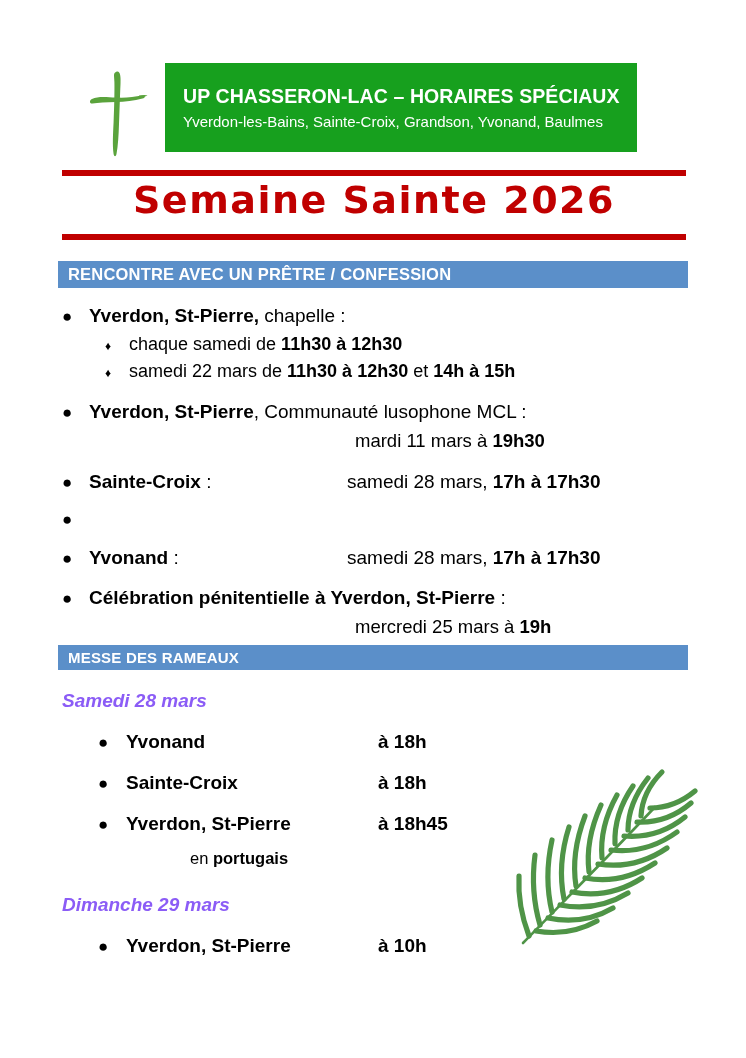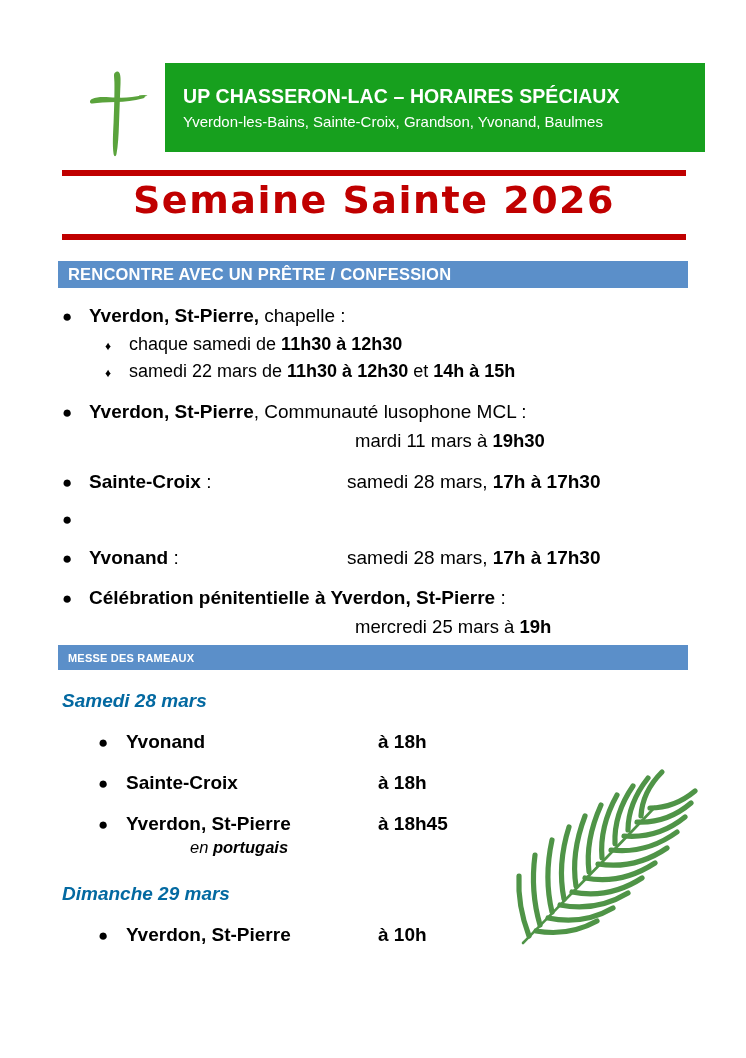--- a/index.html
+++ b/index.html
@@ -14,21 +14,21 @@
     font-family: "Liberation Sans", sans-serif;
     color: #000000;
     overflow: hidden;
   }
 
   
   #header-band {
     position: absolute;
     left: 165px;
     top: 63px;
-    width: 540px;
+    width: 472px;
     height: 89px;
     background: #17a01e;
     box-sizing: border-box;
     padding: 22px 0 0 18px;
   }
   #header-title {
     color: #ffffff;
     font-size: 19.5px;
     font-weight: bold;
     letter-spacing: 0.1px;
@@ -92,21 +92,21 @@
   }
   .section-bar span {
     color: #ffffff;
     font-size: 16.5px;
     font-weight: bold;
     letter-spacing: 0.2px;
     white-space: nowrap;
   }
   #bar-confession { top: 261px; }
   #bar-rameaux    { top: 645px; height: 25px; }
-  #bar-rameaux span { font-size: 11px; text-align: center; }
+  #bar-rameaux span { font-size: 15px; text-align: center; }
 
   
   #confession-list {
     position: absolute;
     left: 62px;
     top: 302px;
     width: 630px;
   }
   .c-item { position: relative; }
   .c-row {
@@ -153,21 +153,21 @@
   .gap-md { height: 13px; }
 
   
   #rameaux-block {
     position: absolute;
     left: 62px;
     top: 688px;
     width: 630px;
   }
   .day-heading {
-    color: #0369a1;
+    color: #8b5cf6;
     font-size: 19px;
     font-weight: bold;
     font-style: italic;
     line-height: 1.35;
     white-space: nowrap;
   }
   .r-row {
     display: flex;
     align-items: baseline;
     font-size: 19px;
@@ -179,23 +179,22 @@
   }
   .r-bullet {
     width: 28px;
     flex: 0 0 28px;
     font-size: 17px;
   }
   .r-place { flex: 0 0 252px; }
   .r-note {
     padding-left: 128px;
     font-size: 16.5px;
-    font-style: italic;
     line-height: 1.3;
-    margin-top: 1px;
+    margin-top: 12px;
     white-space: nowrap;
   }
   .r-note b { font-weight: bold; }
   .r-note span { font-weight: normal; }
 
   
   #palm-frond {
     position: absolute;
     left: 505px;
     top: 745px;

